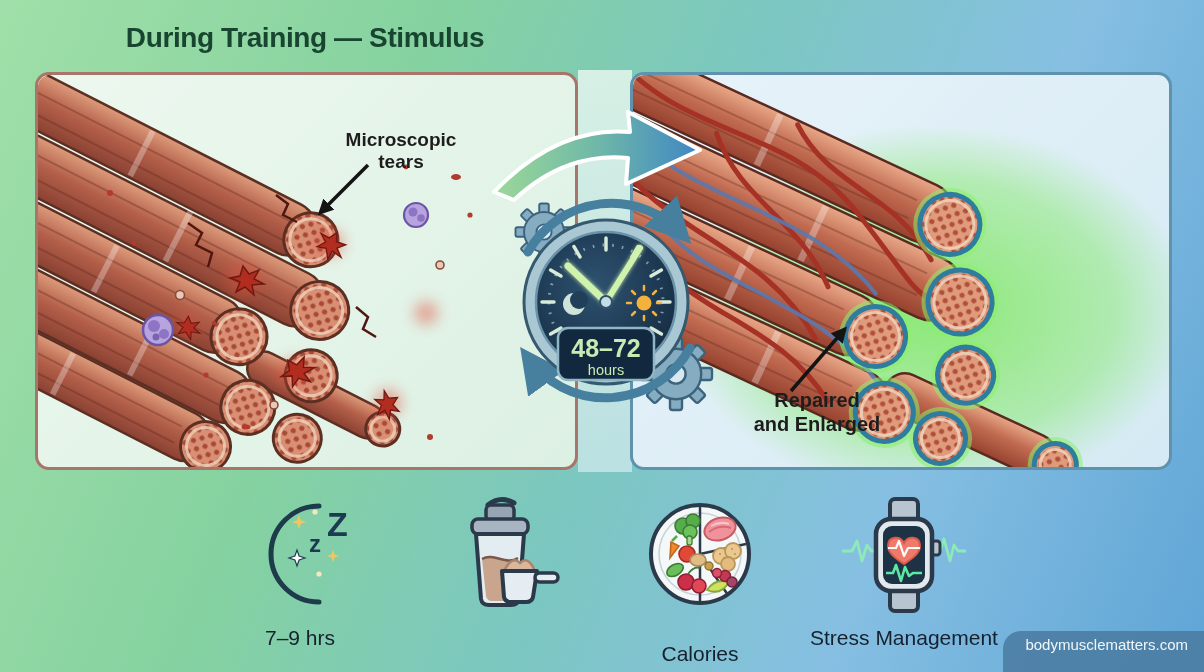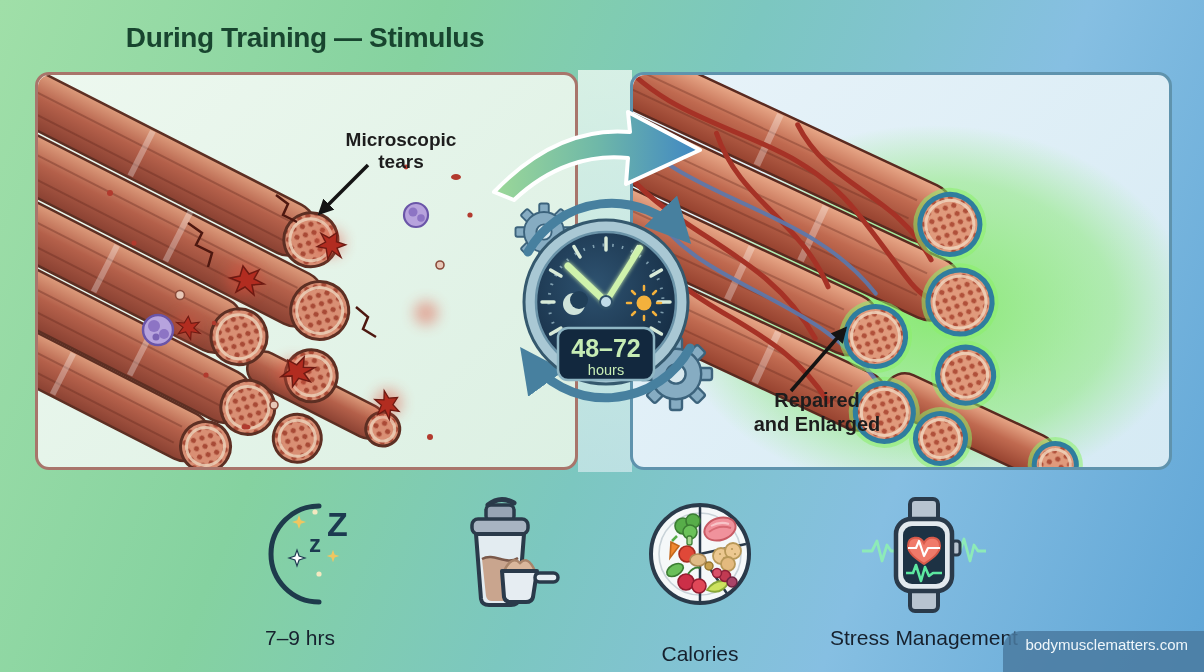--- a/index.html
+++ b/index.html
@@ -18,21 +18,21 @@
     background:linear-gradient(135deg,#e8f3f9,#d5eaf4);}
   .panel svg{position:absolute;left:0;top:0;border-radius:12px;}
   .annotation{position:absolute;font-weight:700;color:#1d1d1d;text-align:center;line-height:1.18;}
   .annot-tears{left:288px;top:54px;width:150px;font-size:19px;}
   .annot-repaired{left:94px;top:314px;width:180px;font-size:20px;}
   .clockwrap{position:absolute;left:494px;top:190px;width:230px;height:228px;z-index:6;}
   .bigarrow{position:absolute;left:488px;top:92px;width:225px;height:115px;z-index:5;}
   .factor{position:absolute;top:492px;display:flex;flex-direction:column;align-items:center;}
   .factor-icon{height:126px;display:flex;align-items:center;justify-content:center;}
   .factor-label{margin-top:8px;font-size:21px;font-weight:400;color:#16212e;white-space:nowrap;}
-  .f1{left:222px;width:156px;} .f2{left:418px;width:164px;} .f3{left:622px;width:156px;gap:16px;} .f4{left:802px;width:204px;margin-left:20px;}
+  .f1{left:222px;width:156px;} .f2{left:418px;width:164px;} .f3{left:622px;width:156px;gap:16px;} .f4{left:802px;width:204px;}
   .watermark{position:absolute;right:0;bottom:0;background:rgba(74,122,160,.85);
     border-top-left-radius:18px;padding:5px 16px 19px 22px;color:#eef6fa;font-size:15px;z-index:9;}
 </style>
 </head>
 <body>
 
 <div class="stage">
 
   <div class="title title-left">During Training — Stimulus</div>
 

